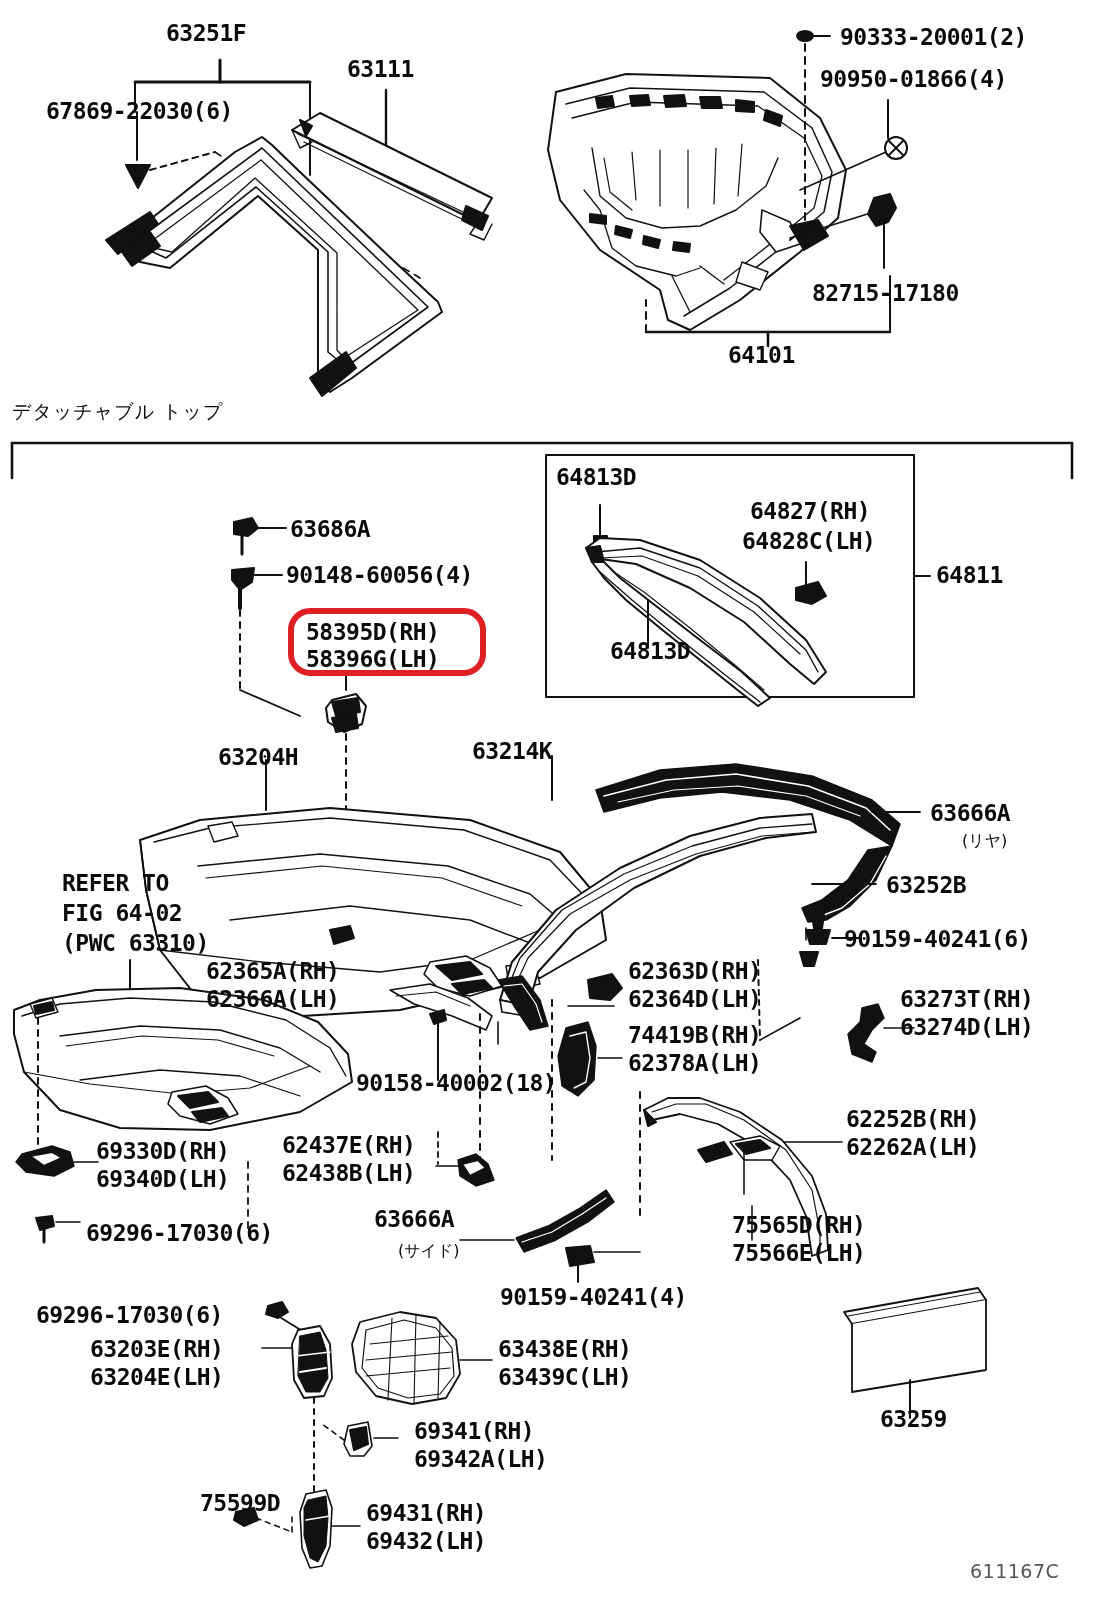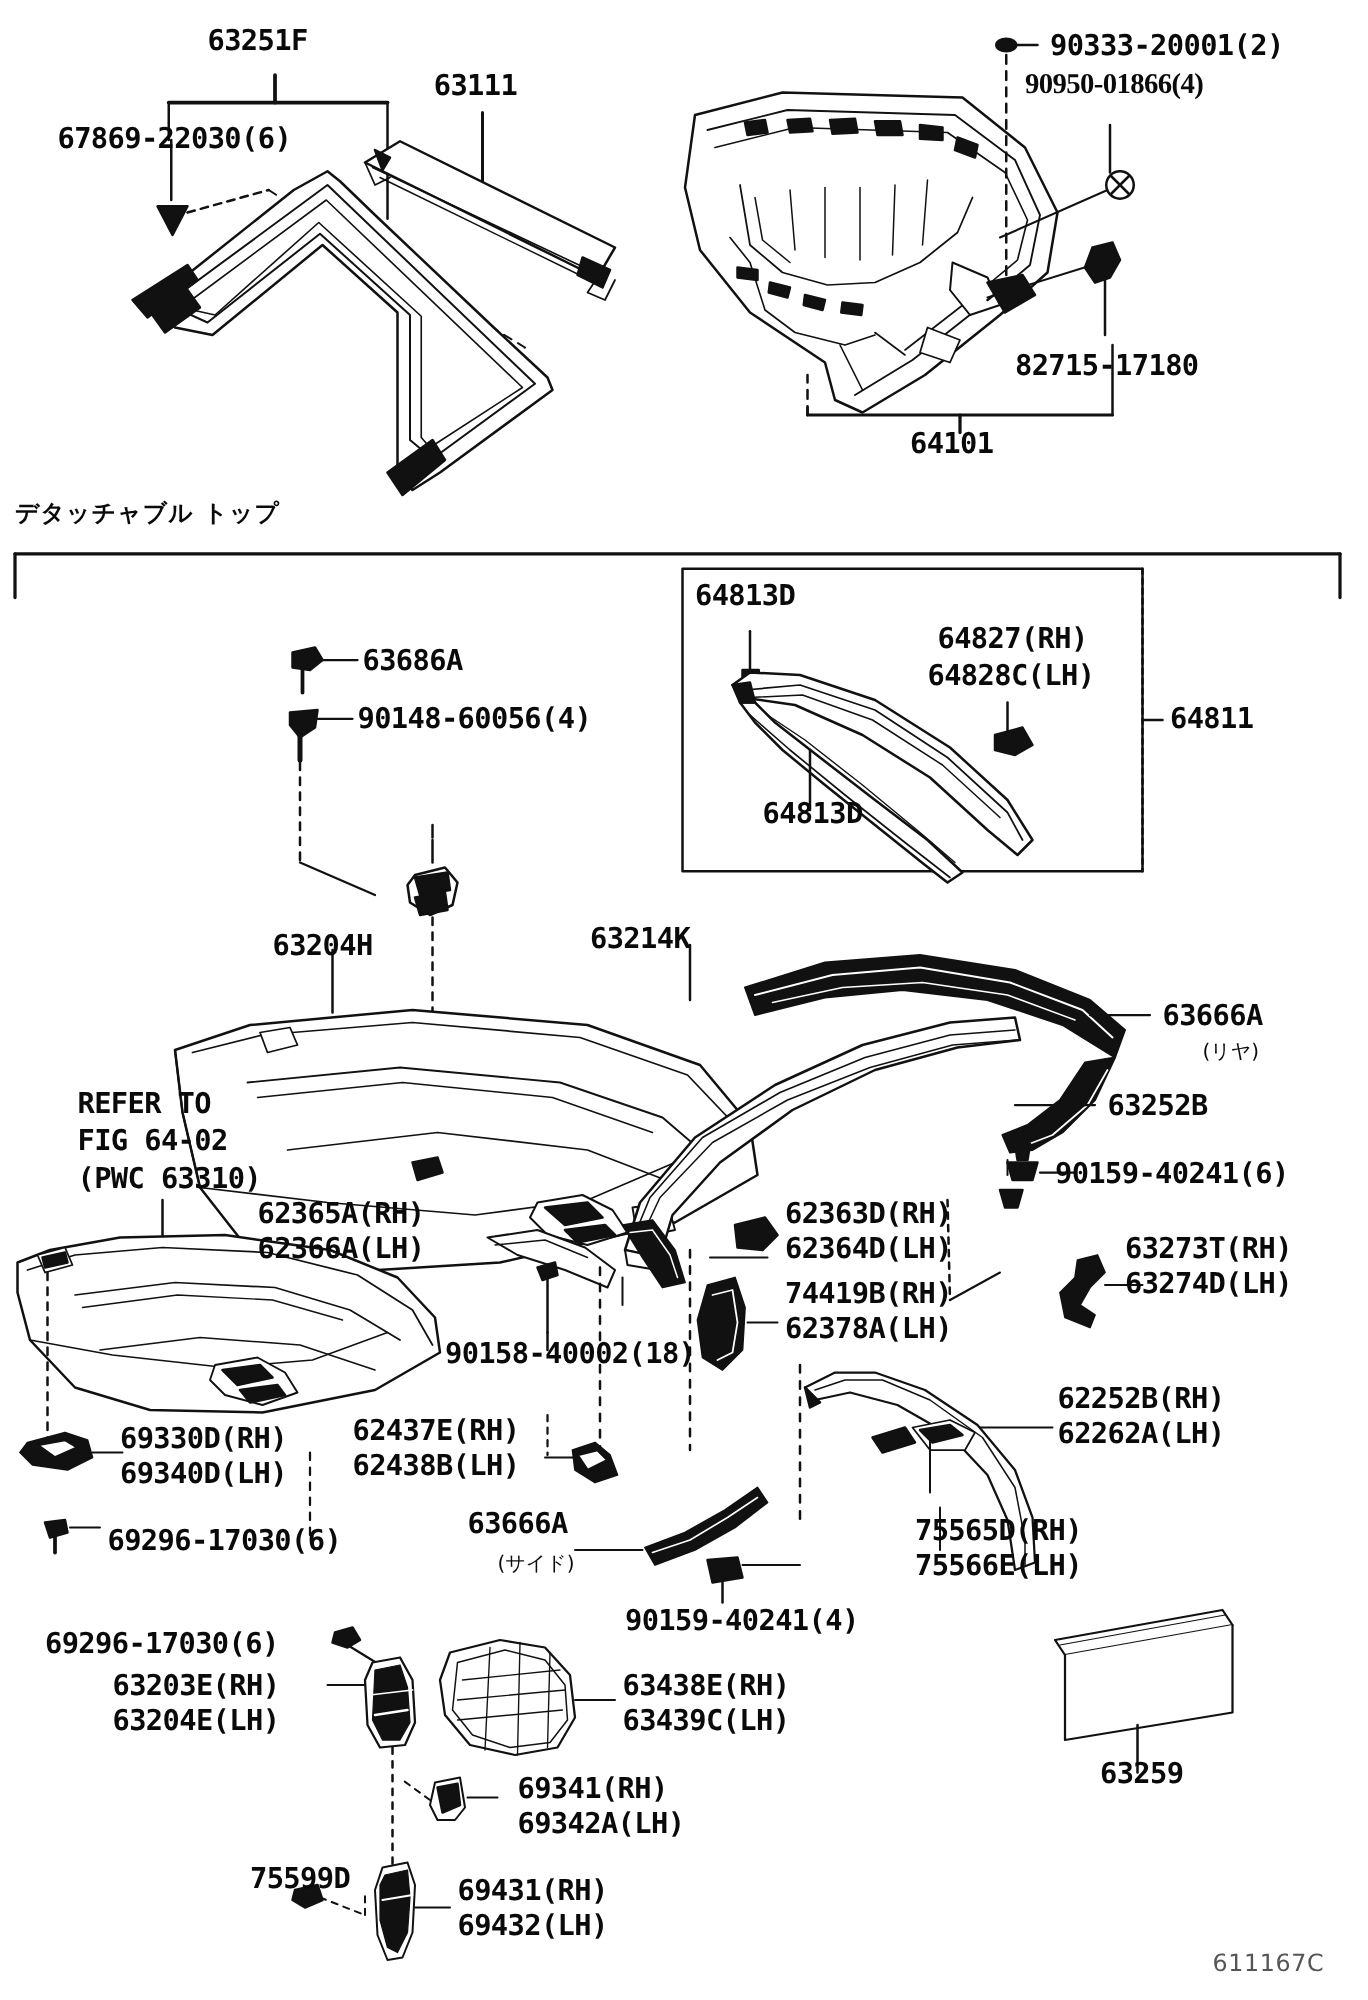--- a/index.html
+++ b/index.html
@@ -15,21 +15,21 @@
     font-family:"DejaVu Sans Mono","Liberation Mono",monospace;
     font-weight:bold;
     font-size:23px;
     letter-spacing:-0.5px;
     color:#0a0a0a;
     white-space:pre;
     line-height:30px;
   }
   .lbl.jp{
     font-family:"DejaVu Sans","Liberation Sans",sans-serif;
-    font-weight:bold;font-size:19px;letter-spacing:1px;
+    font-weight:normal;font-size:19px;letter-spacing:1px;
   }
   .lbl.jpsm{
     font-family:"DejaVu Sans","Liberation Sans",sans-serif;
     font-weight:normal;font-size:16px;letter-spacing:0px;
   }
   .lbl.code{
     font-family:"DejaVu Sans","Liberation Sans",sans-serif;
     font-weight:normal;font-size:19px;color:#555;letter-spacing:0.5px;
   }
   
@@ -338,35 +338,39 @@
 
       <path d="M248 1228 L248 1160" stroke-dasharray="6 6" stroke-width="1.8"></path>
     </g>
   </svg>
 
   <div class="lbl" style="left:166px;top:18px;">63251F</div>
   <div class="lbl" style="left:46px;top:96px;">67869-22030(6)</div>
   <div class="lbl" style="left:347px;top:54px;">63111</div>
 
   <div class="lbl" style="left:840px;top:22px;">90333-20001(2)</div>
-  <div class="lbl" style="left:820px;top:52px;font-family:Liberation Serif, serif;">90950-01866(4)</div>
+  <div class="lbl" style="left:820px;top:64px;">90950-01866(4)</div>
   <div class="lbl" style="left:812px;top:278px;">82715-17180</div>
   <div class="lbl" style="left:728px;top:340px;">64101</div>
 
   <div class="lbl jp" style="left:12px;top:396px;">デタッチャブル トップ</div>
 
   <div class="lbl" style="left:556px;top:462px;">64813D</div>
   <div class="lbl" style="left:750px;top:496px;">64827(RH)</div>
   <div class="lbl" style="left:742px;top:526px;">64828C(LH)</div>
   <div class="lbl" style="left:610px;top:636px;">64813D</div>
   <div class="lbl" style="left:936px;top:560px;">64811</div>
 
   <div class="lbl" style="left:290px;top:514px;">63686A</div>
   <div class="lbl" style="left:286px;top:560px;">90148-60056(4)</div>
 
+  <div class="hilite" style="left:288px;top:608px;width:198px;height:68px;">
+    <div class="lbl" style="margin:3px 0 0 12px;">58395D(RH)</div>
+    <div class="lbl" style="margin:-3px 0 0 12px;">58396G(LH)</div>
+  </div>
 
   <div class="lbl" style="left:218px;top:742px;">63204H</div>
   <div class="lbl" style="left:472px;top:722px;margin-top:14px;">63214K</div>
   <div class="lbl" style="left:930px;top:798px;">63666A</div>
   <div class="lbl jpsm" style="left:962px;top:826px;">(リヤ)</div>
   <div class="lbl" style="left:886px;top:870px;">63252B</div>
   <div class="lbl" style="left:844px;top:924px;">90159-40241(6)</div>
 
   <div class="lbl" style="left:62px;top:868px;">REFER TO</div>
   <div class="lbl" style="left:62px;top:898px;">FIG 64-02</div>

